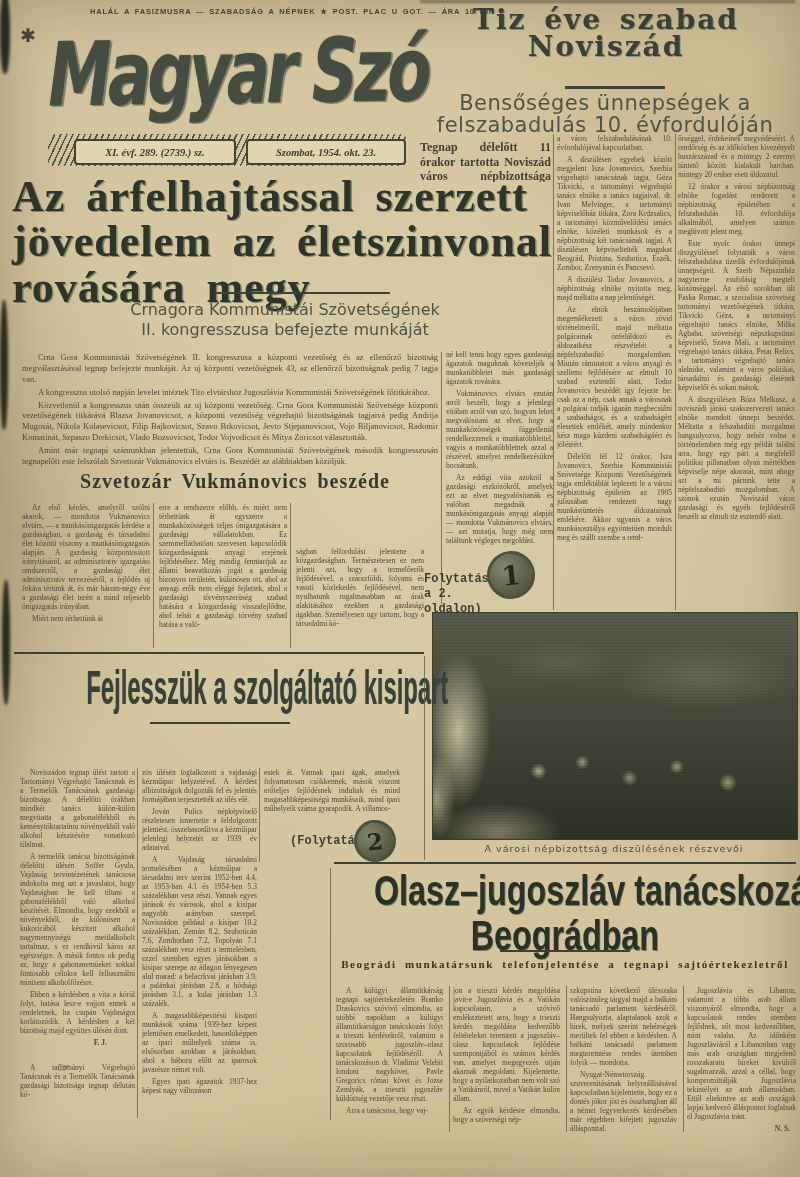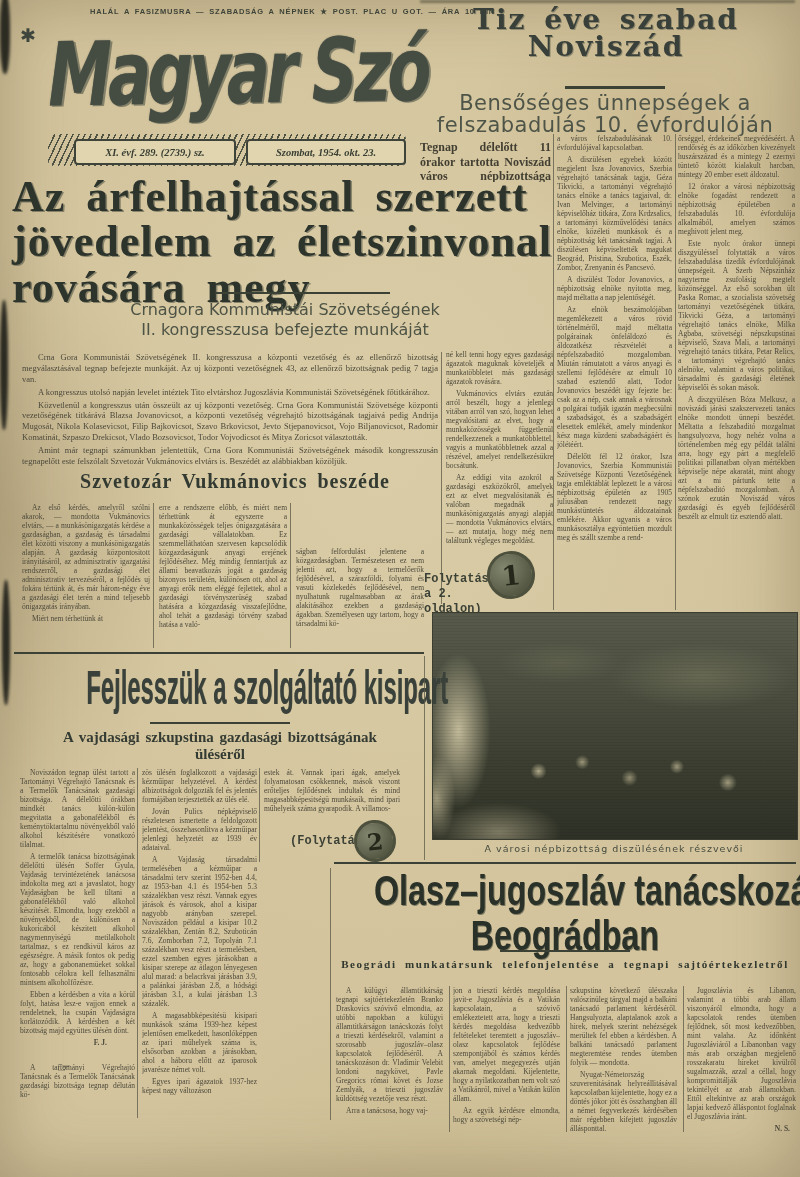--- a/index.html
+++ b/index.html
@@ -161,22 +161,20 @@
   <div class="abs vrule" style="left:290px;top:503px;height:145px;"></div>
 
   <div class="abs" id="photo" style="left:432px;top:612px;width:364px;height:226px;"></div>
   <div class="abs" id="photo-caption" style="left:432px;top:843px;width:364px;">A városi népbizottság diszülésének részvevői</div>
 
   <div class="abs hrule" style="left:14px;top:652px;width:410px;height:2px;"></div>
   <div class="abs cond-wrap" style="left:16px;top:660px;width:408px;">
     <span id="kis-headline-text">Fejlesszük a szolgáltató kisipart</span>
   </div>
   <div class="abs hrule" style="left:150px;top:722px;width:140px;height:2px;"></div>
-  <div class="abs" id="kis-subhead" style="left:30px;top:729px;width:380px;">A vajdasági szkupstina gazdasági bizottságának
-üléséről</div>
   <div class="abs col" id="kis-col1" style="left:20px;top:768px;width:115px;height:350px;">
       <p>Noviszádon tegnap ülést tartott a Tartományi Végrehajtó Tanácsnak és a Termelők Tanácsának gazdasági bizottsága. A délelőtti órákban mindkét tanács külön-külön megvitatta a gabonafélékből és keménytöktartalmu növényekből való alkohol készitésére vonatkozó tilalmat.</p>
       <p>A termelők tanácsa bizottságának délelőtti ülésén Soffer Gyula, Vajdaság tervintézetének tanácsosa indokolta meg azt a javaslatot, hogy Vajdaságban be kell tiltani a gabonafélékből való alkohol készitését. Elmondta, hogy ezekből a növényekből, de különösen a kukoricából készitett alkohol nagymennyiségü metilalkoholt tartalmaz, s ez rendkivül káros az egészségre. A másik fontos ok pedig az, hogy a gabonanemüeket sokkal fontosabb célokra kell felhasználni mintsem alkoholfőzésre.</p>
       <p>Ebben a kérdésben a vita a körül folyt, hatása lesz-e vajjon ennek a rendeletnek, ha csupán Vajdaságra korlátozódik. A kérdésben a két bizottság majd együttes ülésén dönt.</p>
       <p>F. J.</p>
       <p>A tartományi Végrehajtó Tanácsnak és a Termelők Tanácsának gazdasági bizottsága tegnap délután kö-</p>
     </div>
   <div class="abs col cont" style="left:142px;top:768px;width:115px;height:350px;">
       <p>zös ülésén foglalkozott a vajdasági kézműipar helyzetével. A kérdést albizottságok dolgozták fel és jelentés formájában terjesztették az ülés elé.</p>
       <p>Jován Pulics népképviselő részletesen ismertette a feldolgozott jelentést, összehasonlitva a kézműipar jelenlegi helyzetét az 1939 év adataival.</p>

